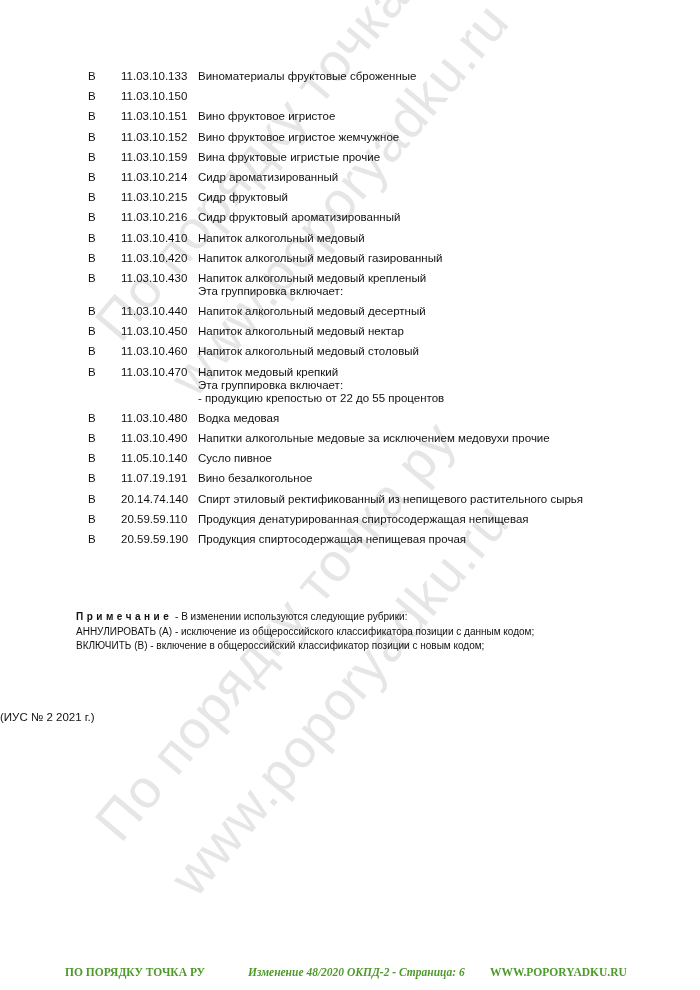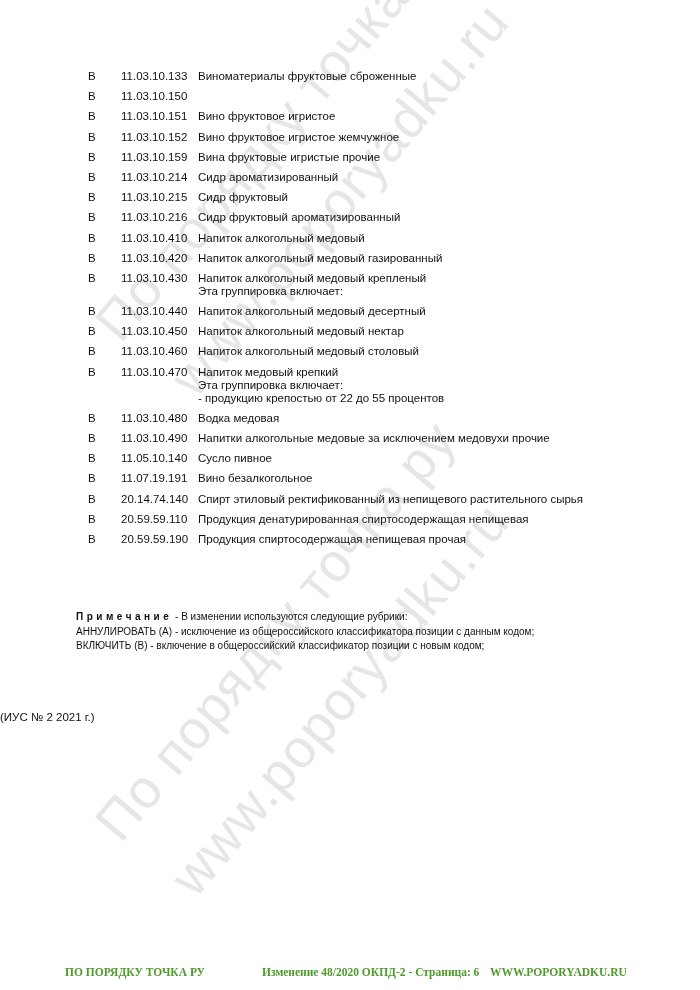--- a/index.html
+++ b/index.html
@@ -88,21 +88,21 @@
       top: 966px;
       left: 0;
       width: 700px;
       font-family: "Liberation Serif", serif;
       font-weight: bold;
       font-size: 11.5px;
       color: #4e9a2b;
     }
     .footer span { position: absolute; white-space: nowrap; }
     .footer .f-left { left: 65px; }
-    .footer .f-mid { left: 262px; }
+    .footer .f-mid { left: 248px; font-style: italic; }
     .footer .f-right { left: 490px; }
   </style>
 </head>
 <body>
 
 <div class="watermark wm1">По порядку точка ру</div>
 <div class="watermark wm2">www.poporyadku.ru</div>
 <div class="watermark wm3">По порядку точка ру</div>
 <div class="watermark wm4">www.poporyadku.ru</div>
 

